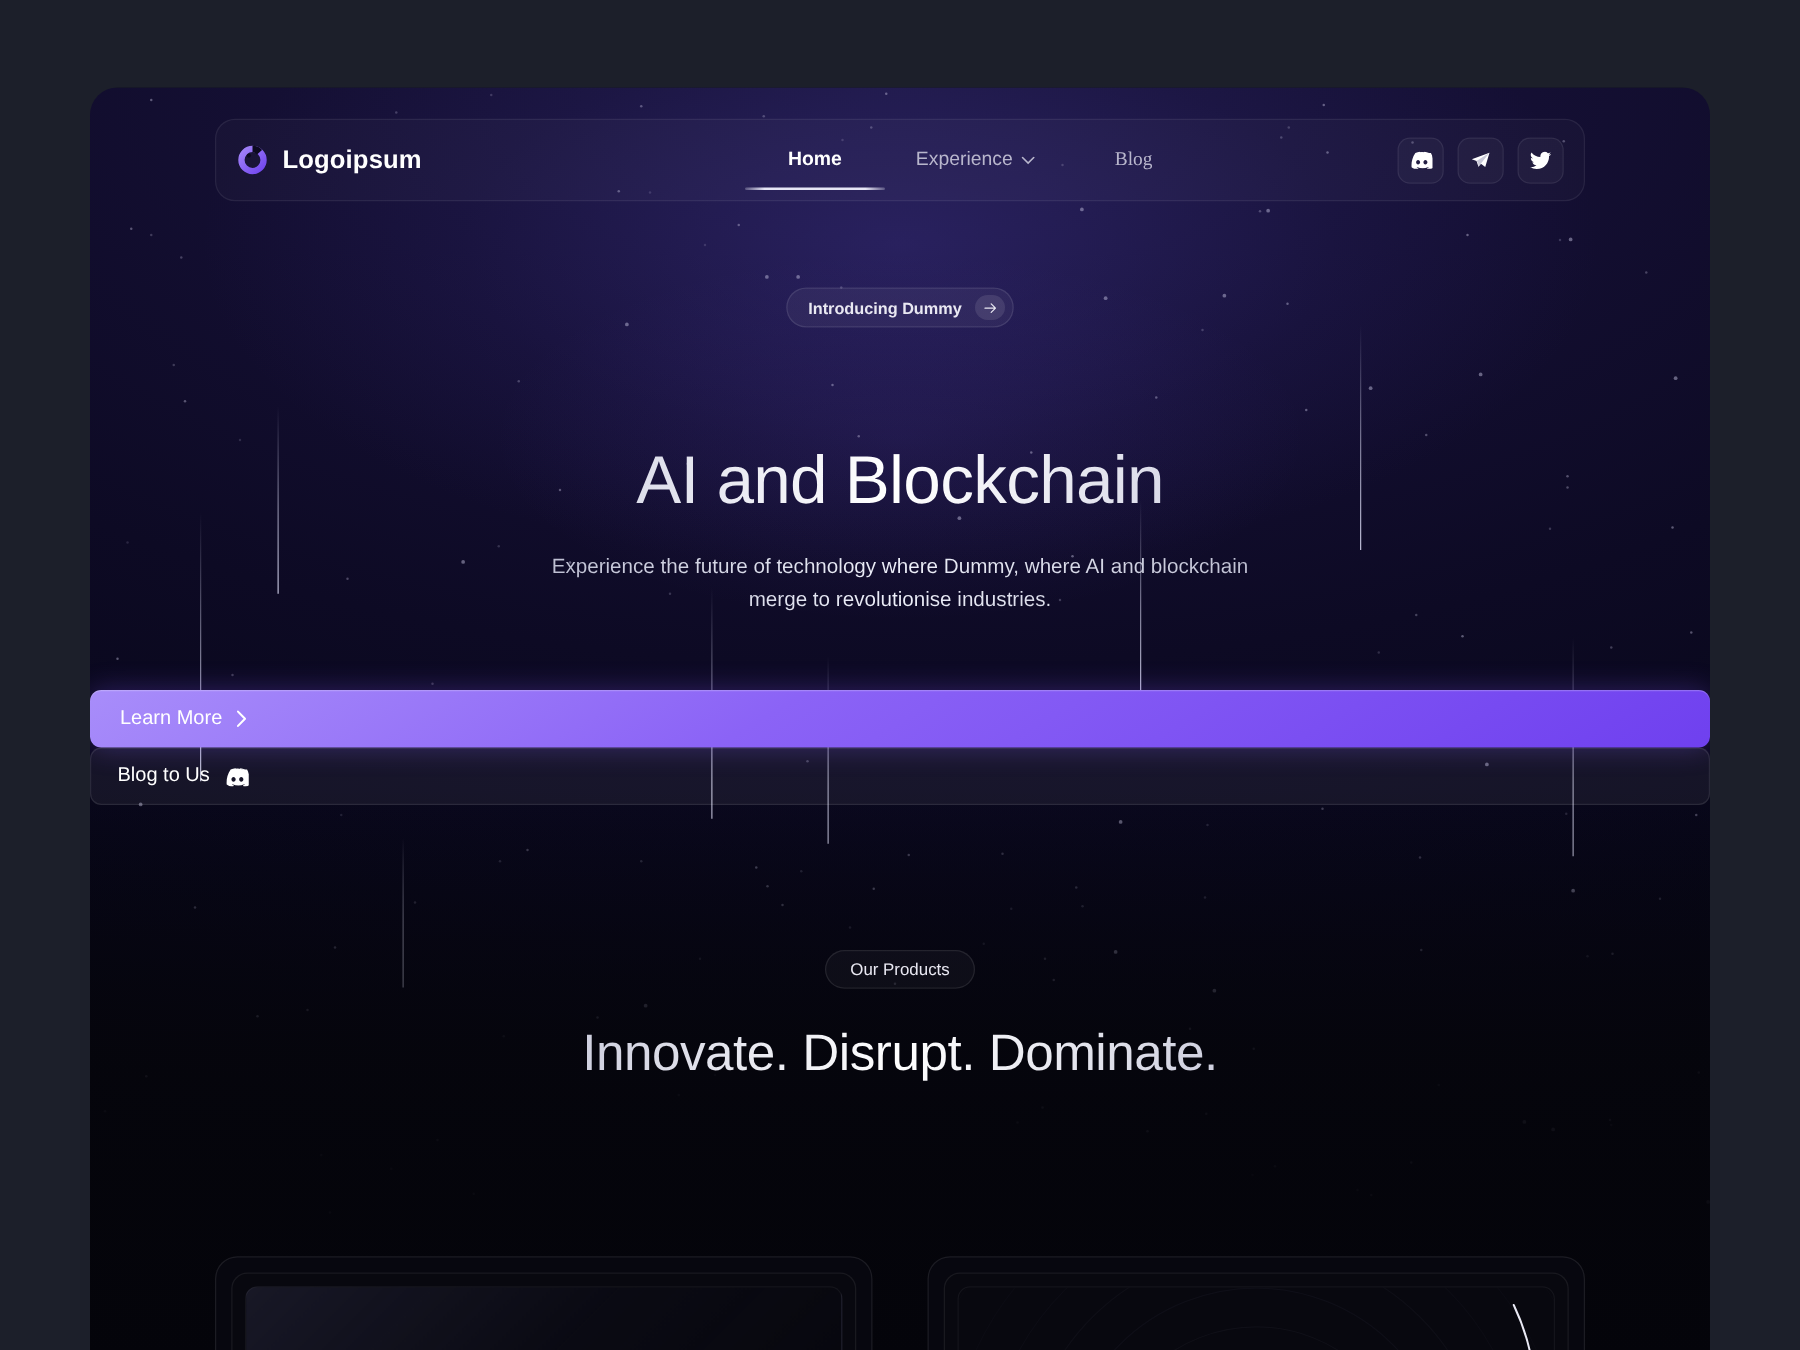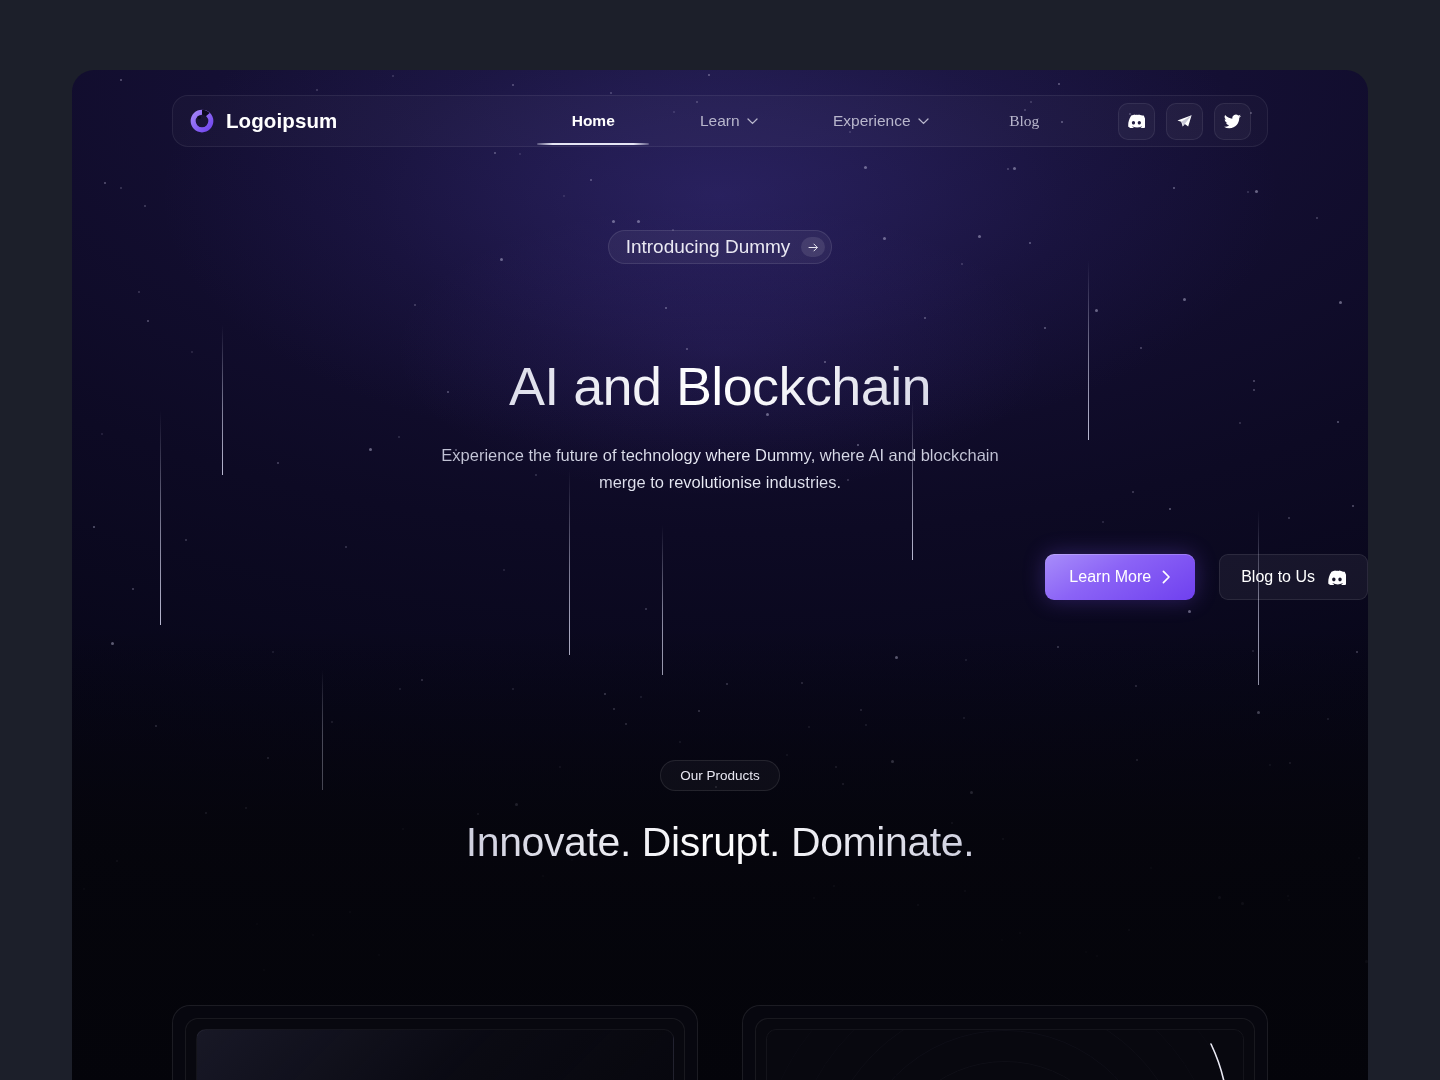--- a/index.html
+++ b/index.html
@@ -45,33 +45,33 @@
   
   #lower-fade {
     position:absolute; left:0; top:560px; width:100%; height:470px;
     background:linear-gradient(to bottom, rgba(6,6,14,0) 0%, rgba(5,5,11,.85) 45%, #04040a 100%);
     pointer-events:none;
   }
 
   
   #navbar {
     position:absolute; left:100px; top:25px;
-    width:1096px; height:52px;
+    width:1096px; height:66px;
     border:1px solid rgba(255,255,255,.07);
     border-radius:16px;
     background:rgba(255,255,255,.022);
     display:flex; align-items:center; padding:0 16px;
   }
   .brand { display:flex; align-items:center; gap:11px; }
   .brand-mark { width:26px; height:26px; }
   .brand-name {
     font-size:20.5px; font-weight:700; color:#fff; letter-spacing:.1px;
   }
   .nav-links {
-    display:flex; align-items:flex-end; gap:17px; margin-left:auto; margin-right:auto;
+    display:flex; align-items:flex-end; gap:0; margin-left:auto; margin-right:auto;
     padding-left:180px;
   }
   .nav-item {
     position:relative; display:flex; align-items:center; gap:7px;
     font-size:15.5px; color:#b8b6cc; padding:0 0; cursor:pointer;
     height:66px; justify-content:center;
   }
   .nav-item.active { color:#ffffff; font-weight:600; }
   .nav-item.active:after {
     content:""; position:absolute; left:0; right:0; bottom:9px; height:2px;
@@ -91,40 +91,40 @@
 
   
   #hero { position:absolute; left:0; top:0; width:100%; text-align:center; }
   .pill {
     display:inline-flex; align-items:center; gap:11px;
     border:1px solid rgba(255,255,255,.10);
     background:rgba(255,255,255,.05);
     border-radius:999px; padding:5px 6px 5px 17px;
     cursor:pointer;
   }
-  .pill-text { font-size:19px; color:#e9e8f2; }
+  .pill-text { font-size:13px; color:#e9e8f2;font-weight:bold; }
   .pill-arrow {
     width:24px; height:20px; border-radius:999px;
     background:rgba(255,255,255,.10);
     display:flex; align-items:center; justify-content:center;
   }
   h1.hero-title {
     font-size:54px; font-weight:400; line-height:64px; margin-top:26px;
     background:linear-gradient(100deg,#6f7090 0%,#cfd0e2 28%,#ffffff 50%,#cfd0e2 72%,#6f7090 100%);
     -webkit-background-clip:text; background-clip:text;
     -webkit-text-fill-color:transparent; color:transparent;
     letter-spacing:-.6px;
   }
   p.hero-sub {
     margin-top:24px; font-size:16.5px; line-height:27px;
     background:linear-gradient(100deg,#63647f 0%,#b9bace 26%,#eef0fa 50%,#b9bace 74%,#63647f 100%);
     -webkit-background-clip:text; background-clip:text;
     -webkit-text-fill-color:transparent; color:transparent;
   }
-  .cta-row { margin-top:58px; display:flex; justify-content:flex-end; gap:24px; }
+  .cta-row { margin-top:58px; display:flex; justify-content:flex-start; gap:0;flex-direction:column; }
   .btn-primary {
     display:flex; align-items:center; gap:11px;
     padding:0 24px; height:46px; border-radius:9px; border:none;
     background:linear-gradient(150deg,#a88dfa 0%,#8b63f6 42%,#6f40ef 100%);
     box-shadow:0 0 22px rgba(125,80,240,.32), inset 0 1px 0 rgba(255,255,255,.22);
     color:#fff; font-size:16px; font-family:inherit; cursor:pointer;
   }
   .btn-secondary {
     display:flex; align-items:center; gap:12px;
     padding:0 21px; height:46px; border-radius:9px;
@@ -370,26 +370,20 @@
           <path d="M16 2c4 0 7.2 1.6 9.4 4.2l-5 4.4A7.7 7.7 0 0 0 16 8.2z" fill="#0c0a20"></path>
           <circle cx="12.4" cy="11.6" r="2.1" fill="#0c0a20"></circle>
         </svg>
         <span class="brand-name">Logoipsum</span>
       </div>
 
       <div class="nav-links">
         <div class="nav-item active nav-w1">
           <span>Home</span>
         </div>
-        <div class="nav-item nav-w2">
-          <span>Learn</span>
-          <svg class="chev" width="11" height="7" viewBox="0 0 11 7">
-            <path d="M1 1l4.5 4.4L10 1" stroke="#b8b6cc" stroke-width="1.3" fill="none" stroke-linecap="round"></path>
-          </svg>
-        </div>
         <div class="nav-item nav-w3">
           <span>Experience</span>
           <svg class="chev" width="11" height="7" viewBox="0 0 11 7">
             <path d="M1 1l4.5 4.4L10 1" stroke="#b8b6cc" stroke-width="1.3" fill="none" stroke-linecap="round"></path>
           </svg>
         </div>
         <div class="nav-item nav-w4">
           <span>Blog</span>
         </div>
       </div>

